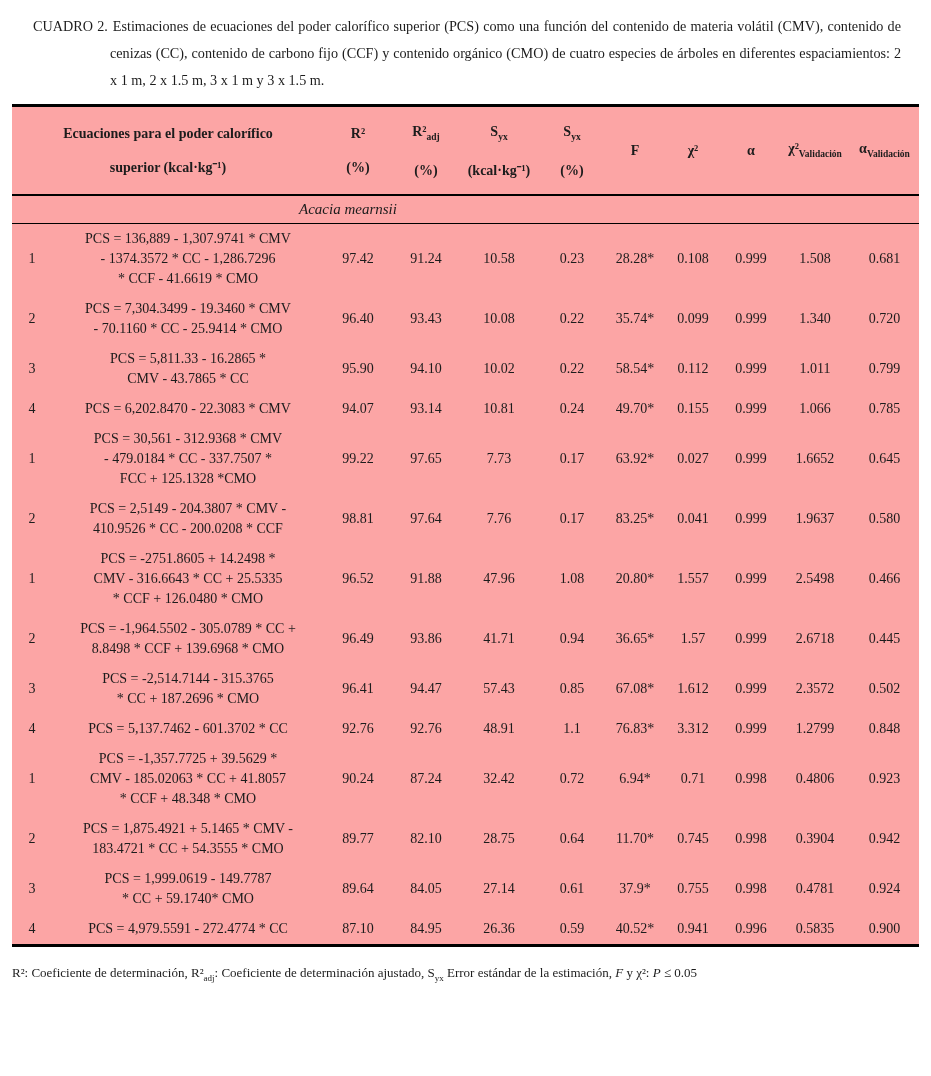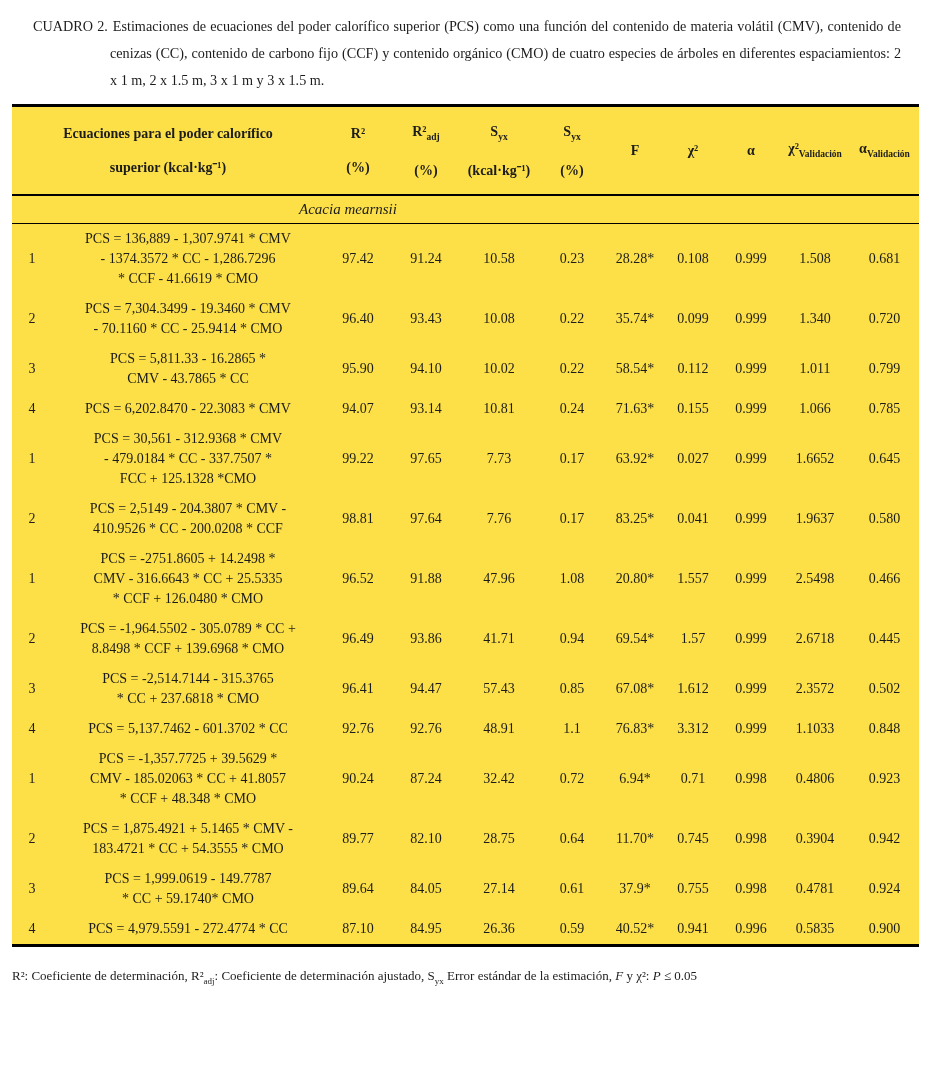--- a/index.html
+++ b/index.html
@@ -6,21 +6,21 @@
   body{font-family:"Liberation Serif", serif; color:#1c1c1c;}
   .page{width:931px; min-height:1076px; background:#ffffff; overflow:hidden;}
 
   
   .caption{margin:0; padding:13px 30px 10px 110px; text-indent:-77px;
            font-size:14.2px; line-height:27px; text-align:justify;}
   .caption .cap-label{margin-right:5px;}
 
   
   table.cuadro{border-collapse:collapse; table-layout:fixed; margin-left:12px;
-               width:907px; background:#fde047;
+               width:907px; background:#fca5a5;
                border-top:3px solid #000; border-bottom:3px solid #000;}
   col.c-num{width:40px;} col.c-eq{width:272px;}
   col.c-r2{width:68px;} col.c-r2adj{width:68px;} col.c-syxk{width:78px;}
   col.c-syxp{width:68px;} col.c-f{width:58px;} col.c-chi2{width:58px;}
   col.c-a{width:58px;} col.c-chi2v{width:70px;} col.c-av{width:69px;}
 
   thead th{font-weight:bold; font-size:14px; text-align:center;
            vertical-align:middle; padding:14px 0 12px;}
   .h-main{line-height:22px;}
   .h-unit{line-height:22px;margin-top:12px;}
@@ -29,21 +29,21 @@
 
   tr.species-tr td{border-top:2px solid #000; border-bottom:1px solid #000;
                    font-style:italic; font-size:15px; text-align:center;
                    padding:5px 235px 5px 0;}
 
   tbody tr.data-tr td{padding:5px 0; font-size:14px; text-align:center;
                       vertical-align:middle;}
   td.eq div{line-height:20px;}
 
   
-  .footnote{margin:16px 30px 0 12px; font-size:13px; line-height:26px;}
+  .footnote{margin:16px 30px 0 12px; font-size:13px; line-height:20px;}
   .footnote sub{font-size:9px;}
 </style>
 </head>
 <body>
 
 <div class="page">
 
   <p class="caption"><span class="cap-label">CUADRO 2.</span><span>Estimaciones de ecuaciones del poder calorífico superior (PCS) como una función del contenido de materia volátil (CMV), contenido de cenizas (CC), contenido de carbono fijo (CCF) y contenido orgánico (CMO) de cuatro especies de árboles en diferentes espaciamientos: 2 x 1 m, 2 x 1.5 m, 3 x 1 m y 3 x 1.5 m.</span></p>
 
   <table class="cuadro">
@@ -154,21 +154,21 @@
         </tr>
         <tr class="data-tr">
           <td class="num">4</td>
           <td class="eq">
             <div>PCS = 6,202.8470 - 22.3083 * CMV</div>
           </td>
           <td class="val">94.07</td>
           <td class="val">93.14</td>
           <td class="val">10.81</td>
           <td class="val">0.24</td>
-          <td class="val">71.63*</td>
+          <td class="val">49.70*</td>
           <td class="val">0.155</td>
           <td class="val">0.999</td>
           <td class="val">1.066</td>
           <td class="val">0.785</td>
         </tr>
         <tr class="data-tr">
           <td class="num">1</td>
           <td class="eq">
             <div>PCS = 30,561 - 312.9368 * CMV</div>
             <div>- 479.0184 * CC - 337.7507 *</div>
@@ -220,31 +220,31 @@
         <tr class="data-tr">
           <td class="num">2</td>
           <td class="eq">
             <div>PCS = -1,964.5502 - 305.0789 * CC +</div>
             <div>8.8498 * CCF + 139.6968 * CMO</div>
           </td>
           <td class="val">96.49</td>
           <td class="val">93.86</td>
           <td class="val">41.71</td>
           <td class="val">0.94</td>
-          <td class="val">69.54*</td>
+          <td class="val">36.65*</td>
           <td class="val">1.57</td>
           <td class="val">0.999</td>
           <td class="val">2.6718</td>
           <td class="val">0.445</td>
         </tr>
         <tr class="data-tr">
           <td class="num">3</td>
           <td class="eq">
             <div>PCS = -2,514.7144 - 315.3765</div>
-            <div>* CC + 237.6818 * CMO</div>
+            <div>* CC + 187.2696 * CMO</div>
           </td>
           <td class="val">96.41</td>
           <td class="val">94.47</td>
           <td class="val">57.43</td>
           <td class="val">0.85</td>
           <td class="val">67.08*</td>
           <td class="val">1.612</td>
           <td class="val">0.999</td>
           <td class="val">2.3572</td>
           <td class="val">0.502</td>
@@ -254,21 +254,21 @@
           <td class="eq">
             <div>PCS = 5,137.7462 - 601.3702 * CC</div>
           </td>
           <td class="val">92.76</td>
           <td class="val">92.76</td>
           <td class="val">48.91</td>
           <td class="val">1.1</td>
           <td class="val">76.83*</td>
           <td class="val">3.312</td>
           <td class="val">0.999</td>
-          <td class="val">1.1033</td>
+          <td class="val">1.2799</td>
           <td class="val">0.848</td>
         </tr>
         <tr class="data-tr">
           <td class="num">1</td>
           <td class="eq">
             <div>PCS = -1,357.7725 + 39.5629 *</div>
             <div>CMV - 185.02063 * CC + 41.8057</div>
             <div>* CCF + 48.348 * CMO</div>
           </td>
           <td class="val">90.24</td>

